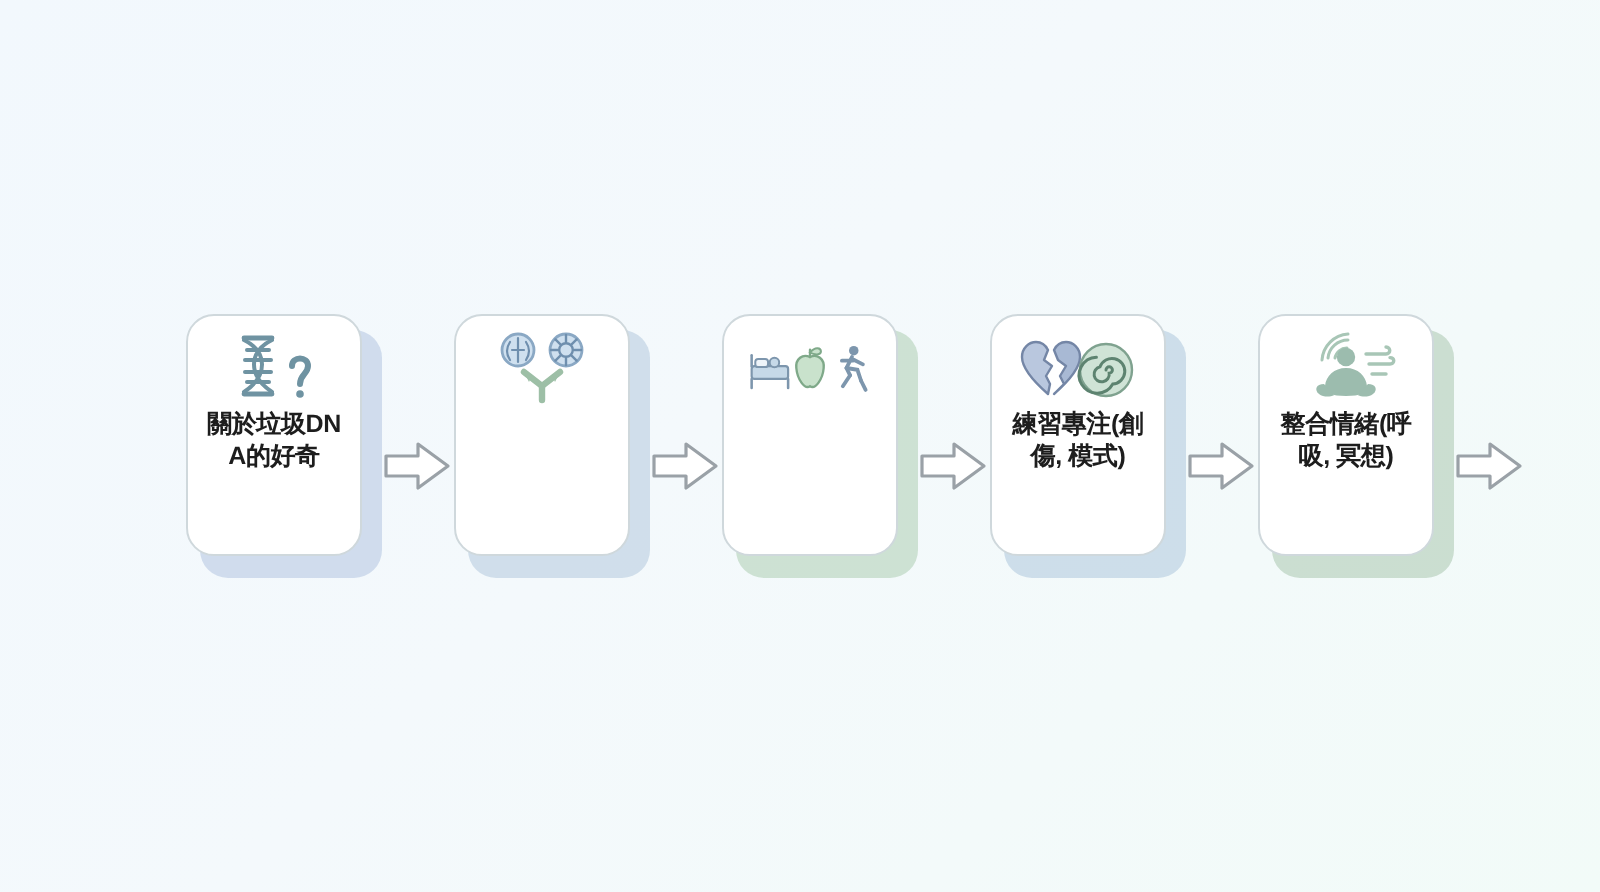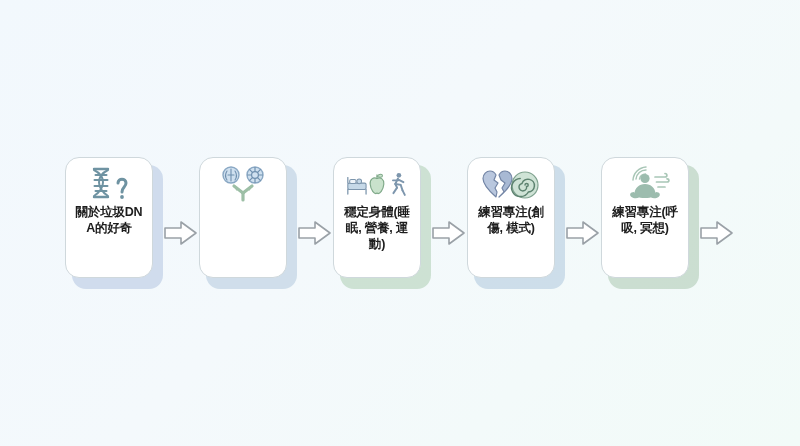--- a/index.html
+++ b/index.html
@@ -11,20 +11,21 @@
     height: 446px;
     overflow: hidden;
     font-family: "Liberation Sans", "DejaVu Sans", sans-serif;
     background: linear-gradient(135deg, #f2f8fd 0%, #f4f9fc 45%, #f2fbf8 100%);
   }
 
   #canvas {
     position: relative;
     width: 739px;
     height: 446px;
+    margin-left: 28px;
   }
 
   
   .flow-row {
     position: absolute;
     left: 0;
     top: 0;
     width: 800px;
     height: 446px;
     display: flex;
@@ -215,21 +216,20 @@
               <circle cx="58" cy="5.5" r="2.6" fill="#7d96ad" stroke="none"></circle>
               <path d="M57 9 L54 15 L56 19"></path>
               <path d="M54 15 L60 16 L62 22"></path>
               <path d="M56 19 L52 25"></path>
               <path d="M62 22 L64.5 27"></path>
               <path d="M57.5 11 L51.5 11"></path>
               <path d="M58 10.5 L63 13"></path>
             </g>
           </svg>
         </div>
-        <div class="node-label">穩定身體(睡眠, 營養, 運動)</div>
       </div>
     </div>
 
     <div class="arrow">
       <svg width="34" height="26" viewBox="0 0 34 26">
         <path d="M1 8 L17 8 L17 2 L32 13 L17 24 L17 18 L1 18 Z" fill="#ffffff" stroke="#9aa1a7" stroke-width="1.6" stroke-linejoin="round"></path>
       </svg>
     </div>
 
     <div class="node-wrap">
@@ -273,21 +273,21 @@
               <path d="M19 26 C15 26, 14 29, 16.5 31 C18.5 32.6, 22 32.6, 24 31.6" fill="#9cbcae"></path>
               <path d="M41 26 C45 26, 46 29, 43.5 31 C41.5 32.6, 38 32.6, 36 31.6" fill="#9cbcae"></path>
             </g>
             <g fill="none" stroke="#a8c6b6" stroke-width="1.7" stroke-linecap="round">
               <path d="M40 11 L50 11 C52.5 11, 52.5 7.5, 50 7.5"></path>
               <path d="M41.5 16 L52 16 C54.5 16, 54.5 12.8, 52 12.8"></path>
               <path d="M43 21 L50 21"></path>
             </g>
           </svg>
         </div>
-        <div class="node-label">練習專注(呼吸, 冥想)</div>
+        <div class="node-label">整合情緒(呼吸, 冥想)</div>
       </div>
     </div>
 
     <div class="arrow">
       <svg width="34" height="26" viewBox="0 0 34 26">
         <path d="M1 8 L17 8 L17 2 L32 13 L17 24 L17 18 L1 18 Z" fill="#ffffff" stroke="#9aa1a7" stroke-width="1.6" stroke-linejoin="round"></path>
       </svg>
     </div>
 
 

